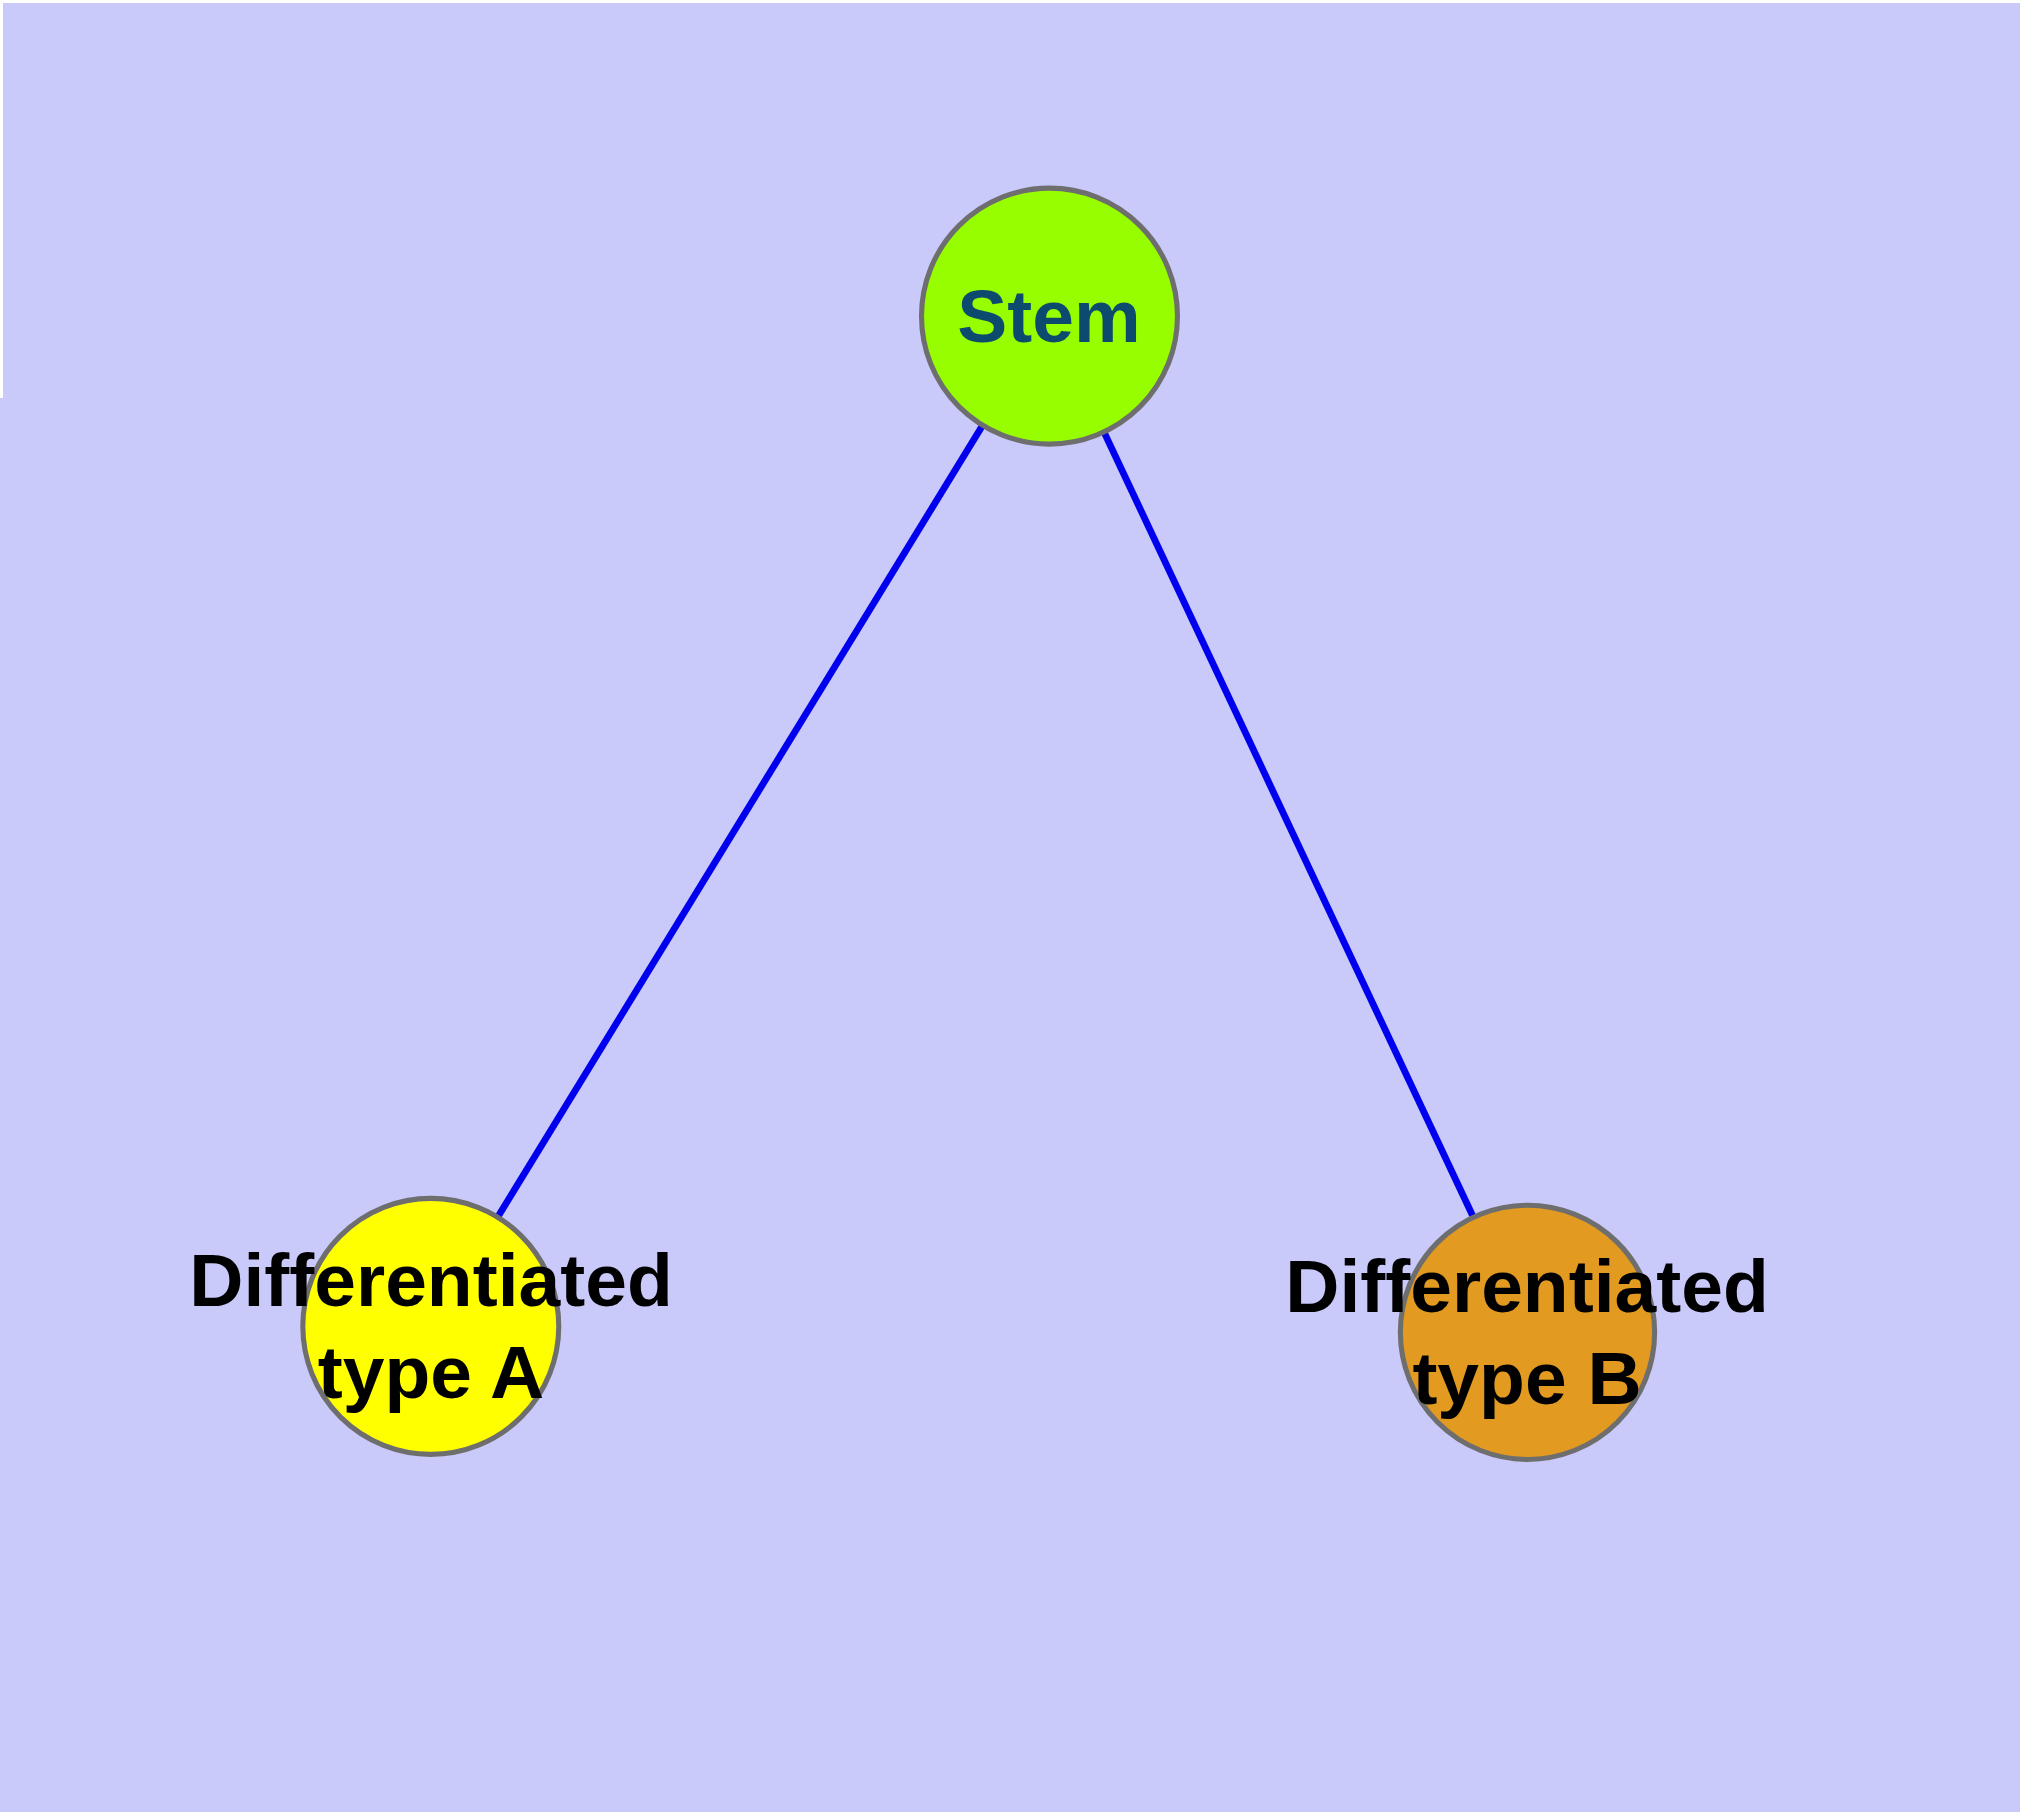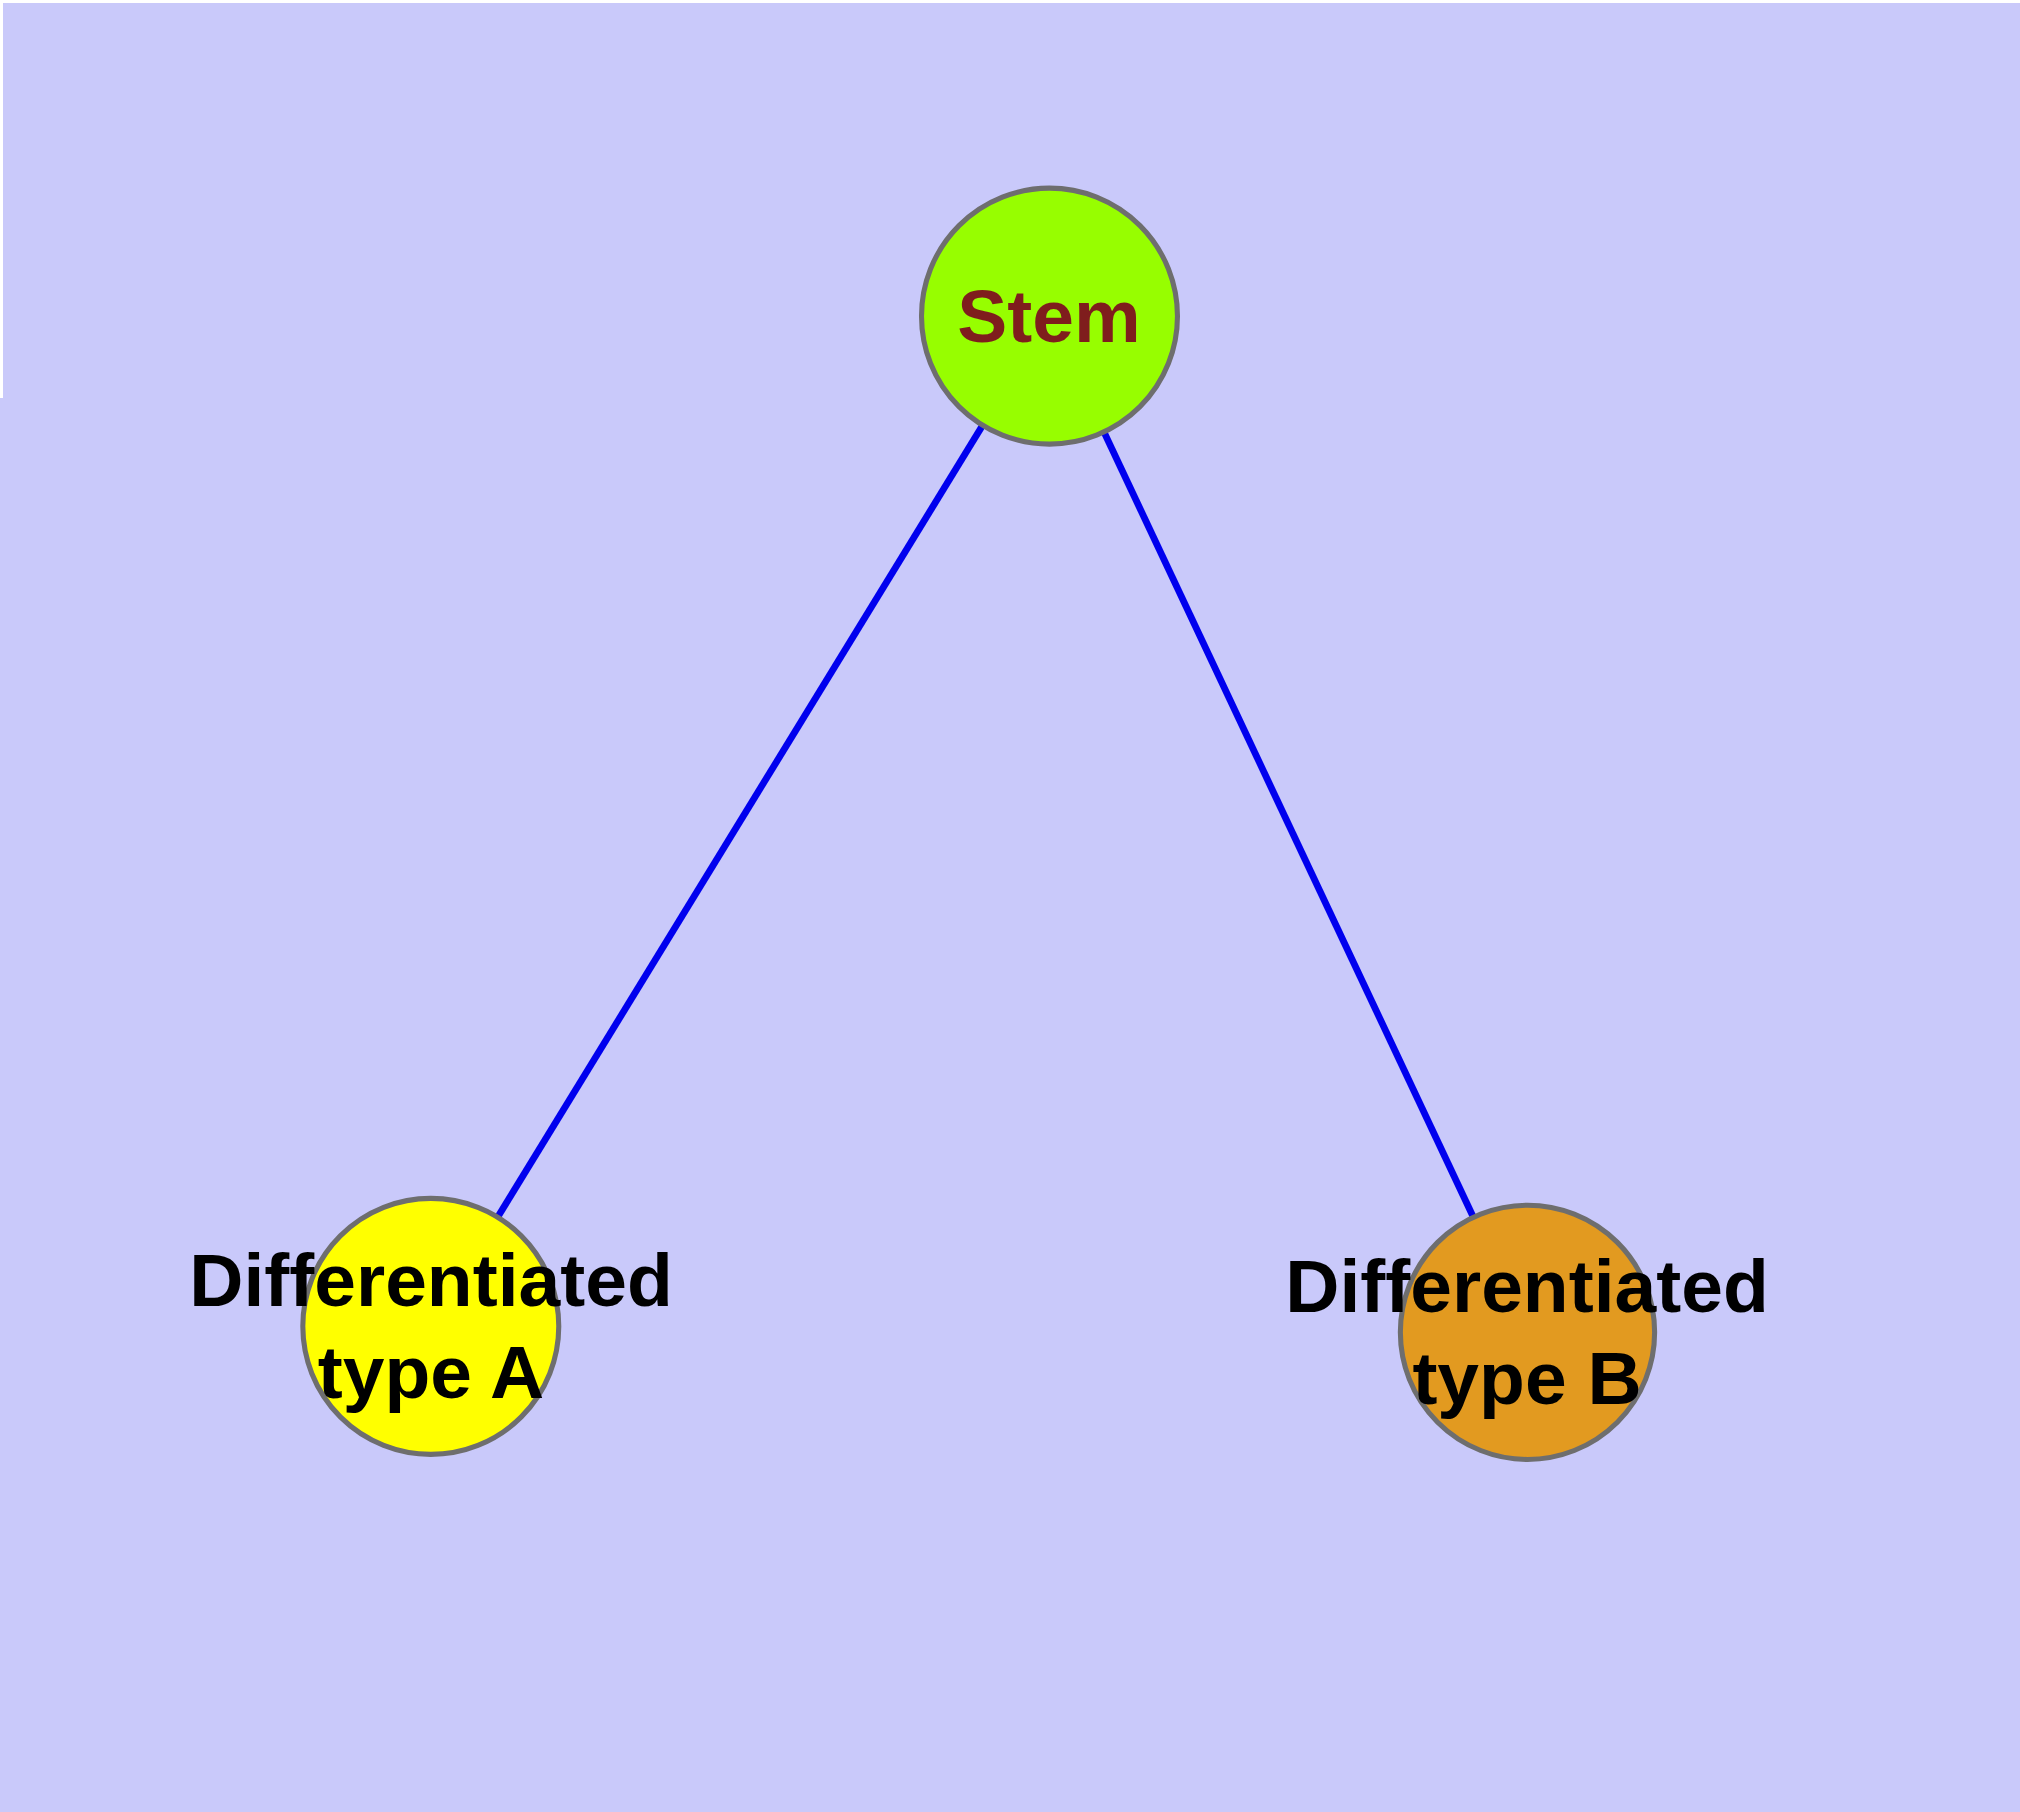--- a/index.html
+++ b/index.html
@@ -65,21 +65,21 @@
 <div class="page">
   <div class="plot" style="background: rgb(201, 201, 250);">
     <svg class="canvas" viewBox="0 0 2384 2138" xmlns="http://www.w3.org/2000/svg">
       <line class="edge" x1="1238" y1="373" x2="508" y2="1565" stroke="#0000EE" stroke-width="8"></line>
       <line class="edge" x1="1238" y1="373" x2="1802" y2="1572" stroke="#0000EE" stroke-width="8"></line>
       <circle class="node" cx="1238" cy="373" r="151" fill="#97FE00" stroke="#6E6E6E" stroke-width="6"></circle>
       <circle class="node" cx="508" cy="1565" r="151" fill="#FFFF00" stroke="#6E6E6E" stroke-width="6"></circle>
       <circle class="node" cx="1802" cy="1572" r="150" fill="#E29A20" stroke="#6E6E6E" stroke-width="6"></circle>
     </svg>
 
-    <div class="node-label" style="left: 1049px; top: 316px; color: #7f1d1d;">Stem</div>
+    <div class="node-label" style="left: 1049px; top: 316px; color: #0c4a6e;">Stem</div>
     <div class="node-label" style="left: 431px; top: 1326px; color: rgb(0, 0, 0);">Differentiated
 type A</div>
     <div class="node-label" style="left: 1527px; top: 1332px; color: rgb(0, 0, 0);">Differentiated
 type B</div>
   </div>
 
   <div class="margin-top" style="background: rgb(255, 255, 255);"></div>
   <div class="margin-left" style="background: rgb(255, 255, 255);"></div>
 </div>
 

